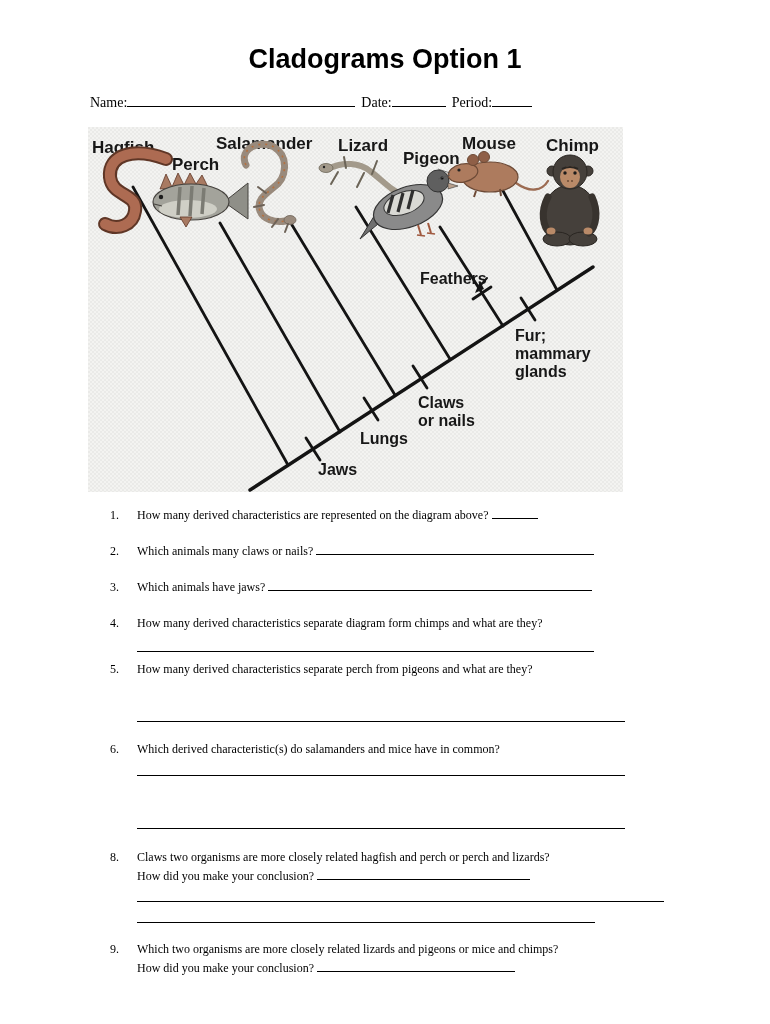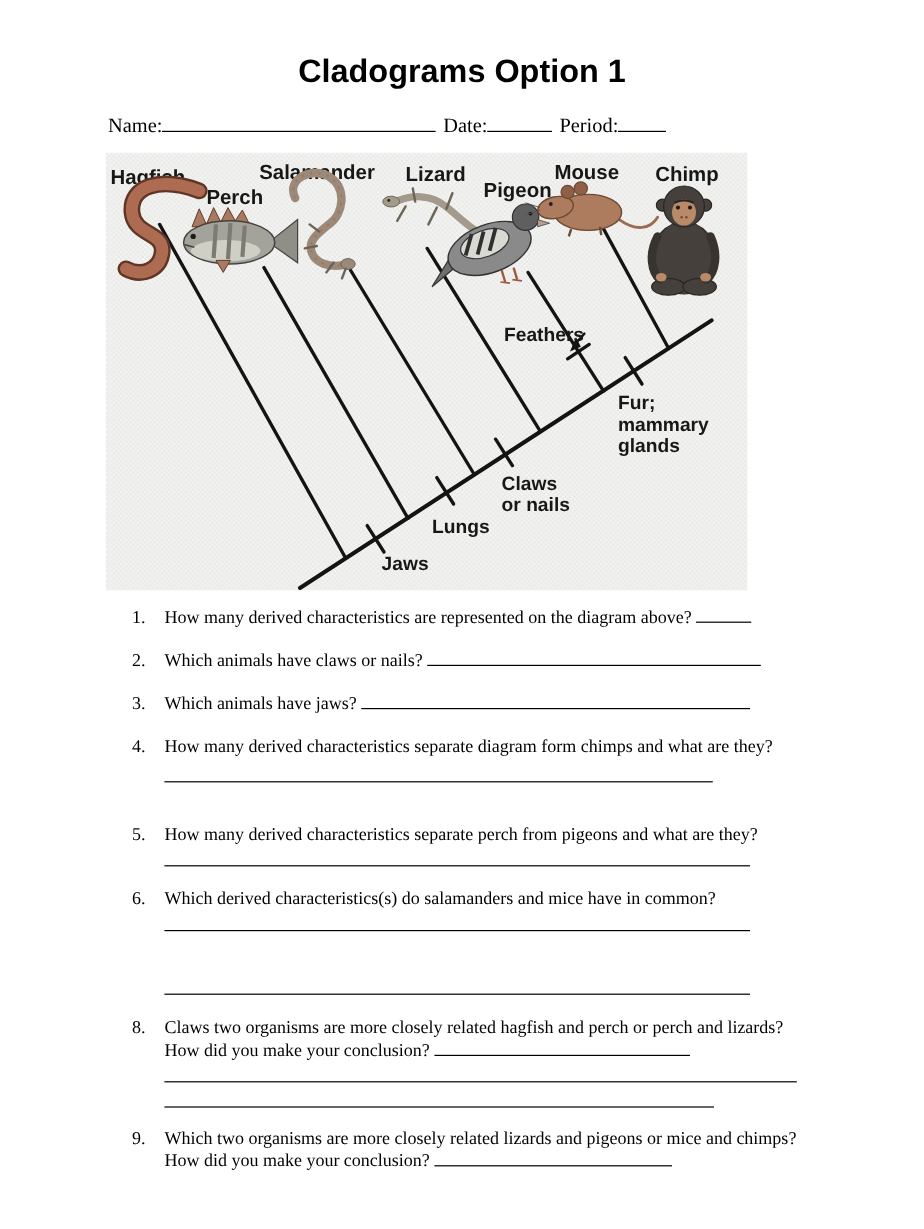--- a/index.html
+++ b/index.html
@@ -3,31 +3,31 @@
 <meta charset="utf-8">
 <style>
   * { margin:0; padding:0; box-sizing:border-box; }
   html,body { width:770px; height:1024px; background:#ffffff; }
   body { font-family:"Liberation Serif", serif; color:#000; position:relative; }
   .page { position:absolute; left:0; top:0; width:770px; height:1024px; background:#fff; overflow:hidden; }
 
   .title { position:absolute; top:44px; left:0; width:100%; text-align:center;
            font-family:"Liberation Sans", sans-serif; font-weight:bold; font-size:27px; letter-spacing:0px; }
 
-  .hdr { position:absolute; top:95px; left:90px; font-size:17px; white-space:nowrap; }
+  .hdr { position:absolute; top:95px; left:90px; font-size:14px; white-space:nowrap; }
   .blank { display:inline-block; border-bottom:1.4px solid #000; height:12px; }
   .gap { margin-right:6px; }
 
   .diagram { position:absolute; left:88px; top:127px; width:535px; height:365px; }
   .diagram svg { display:block; }
   .an-label { font-family:"Liberation Sans", sans-serif; font-weight:bold; font-size:17px; fill:#171717; }
   .tr-label { font-family:"Liberation Sans", sans-serif; font-weight:bold; font-size:16px; fill:#171717; }
 
   .q { position:absolute; left:110px; width:600px; padding-left:27px;
-       font-size:15px; line-height:19px; }
+       font-size:12px; line-height:19px; }
   .qn { display:inline-block; width:27px; margin-left:-27px; }
   .uline { position:absolute; left:137px; height:0; border-top:1.4px solid #000; }
 </style>
 </head>
 <body>
 
 <div class="page">
 
   <div class="title">Cladograms Option 1</div>
 
@@ -155,31 +155,31 @@
         <circle cx="484" cy="54" r="1" fill="#6b4a34"></circle>
         <path d="M 476,58 Q 482,61 488,58" stroke="#4a3categ524" stroke-width="1" fill="none"></path>
         <ellipse cx="463" cy="104" rx="4.5" ry="3.5" fill="#b98a68"></ellipse>
         <ellipse cx="500" cy="104" rx="4.5" ry="3.5" fill="#b98a68"></ellipse>
       </g>
     </svg>
   </div>
 
   <div class="q" style="top:506px"><span class="qn">1.</span><span>How many derived characteristics are represented on the diagram above?</span> <span class="blank" style="width:46px"></span></div>
 
-  <div class="q" style="top:542px"><span class="qn">2.</span><span>Which animals have claws or nails?</span> <span class="blank" style="width:278px"></span></div>
+  <div class="q" style="top:542px"><span class="qn">2.</span><span>Which animals many claws or nails?</span> <span class="blank" style="width:278px"></span></div>
 
   <div class="q" style="top:578px"><span class="qn">3.</span><span>Which animals have jaws?</span> <span class="blank" style="width:324px"></span></div>
 
   <div class="q" style="top:614px"><span class="qn">4.</span><span>How many derived characteristics separate diagram form chimps and what are they?</span></div>
   <div class="uline" style="top:651px; width:457px"></div>
 
-  <div class="q" style="top:687px"><span class="qn">5.</span><span>How many derived characteristics separate perch from pigeons and what are they?</span></div>
+  <div class="q" style="top:660px"><span class="qn">5.</span><span>How many derived characteristics separate perch from pigeons and what are they?</span></div>
   <div class="uline" style="top:721px; width:488px"></div>
 
-  <div class="q" style="top:740px"><span class="qn">6.</span><span>Which derived characteristics(s) do salamanders and mice have in common?</span></div>
+  <div class="q" style="top:740px"><span class="qn">6.</span><span>Which derived characteristic(s) do salamanders and mice have in common?</span></div>
   <div class="uline" style="top:775px; width:488px"></div>
 
   <div class="uline" style="top:828px; width:488px"></div>
 
   <div class="q" style="top:848px"><span class="qn">8.</span><span>Claws two organisms are more closely related hagfish and perch or perch and lizards?</span><br><span>How did you make your conclusion?</span> <span class="blank" style="width:213px"></span></div>
   <div class="uline" style="top:901px; width:527px"></div>
   <div class="uline" style="top:922px; width:458px"></div>
 
   <div class="q" style="top:940px"><span class="qn">9.</span><span>Which two organisms are more closely related lizards and pigeons or mice and chimps?</span><br><span>How did you make your conclusion?</span> <span class="blank" style="width:198px"></span></div>
 

